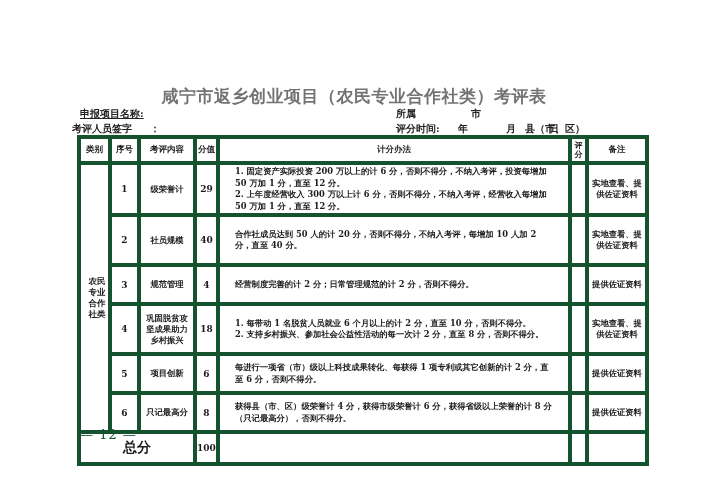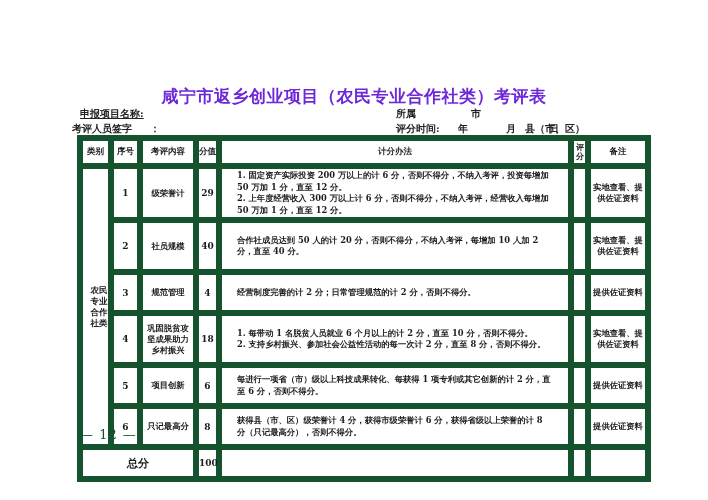--- a/index.html
+++ b/index.html
@@ -18,41 +18,41 @@
   .title {
     position: absolute;
     left: 0;
     width: 708px;
     top: 85px;
     text-align: center;
     font-family: "DejaVu Sans", "Liberation Sans", sans-serif;
     font-weight: bold;
     font-size: 17px;
     letter-spacing: 0.5px;
-    color: #6d28d9;
+    color: #737373;
   }
   .meta {
     position: absolute;
     font-size: 10px;
     font-weight: bold;
     color: #222;
     white-space: nowrap;
   }
   table.score {
     position: absolute;
     left: 77px;
     top: 135px;
     width: 568px;
     border-collapse: collapse;
     table-layout: fixed;
     font-size: 8.5px;
     color: #1c1c1c;
   }
   table.score td, table.score th {
-    border: 6px solid #14532d;
+    border: 4px solid #14532d;
     padding: 0;
     vertical-align: middle;
   }
   table.score th {
     font-family: "DejaVu Sans", "Liberation Sans", sans-serif;
     font-weight: bold;
     font-size: 8.5px;
     height: 22px;
     text-align: center;
   }
@@ -199,21 +199,21 @@
     <td class="content">只记最高分</td>
     <td class="num">8</td>
     <td class="method">
       <div>获得县（市、区）级荣誉计 4 分，获得市级荣誉计 6 分，获得省级以上荣誉的计 8 分（只记最高分），否则不得分。</div>
     </td>
     <td></td>
     <td class="remark">提供佐证资料</td>
   </tr>
 
   <tr style="height:32px;">
-    <td class="c" colspan="3" style="font-weight:bold; font-size:11px;">总分</td>
+    <td class="c" colspan="3" style="font-weight:bold; font-size:14px;">总分</td>
     <td class="num">100</td>
     <td></td>
     <td></td>
     <td></td>
   </tr>
 </tbody>
   </table>
 
 <div class="pagenum">— 12 —</div>
 

